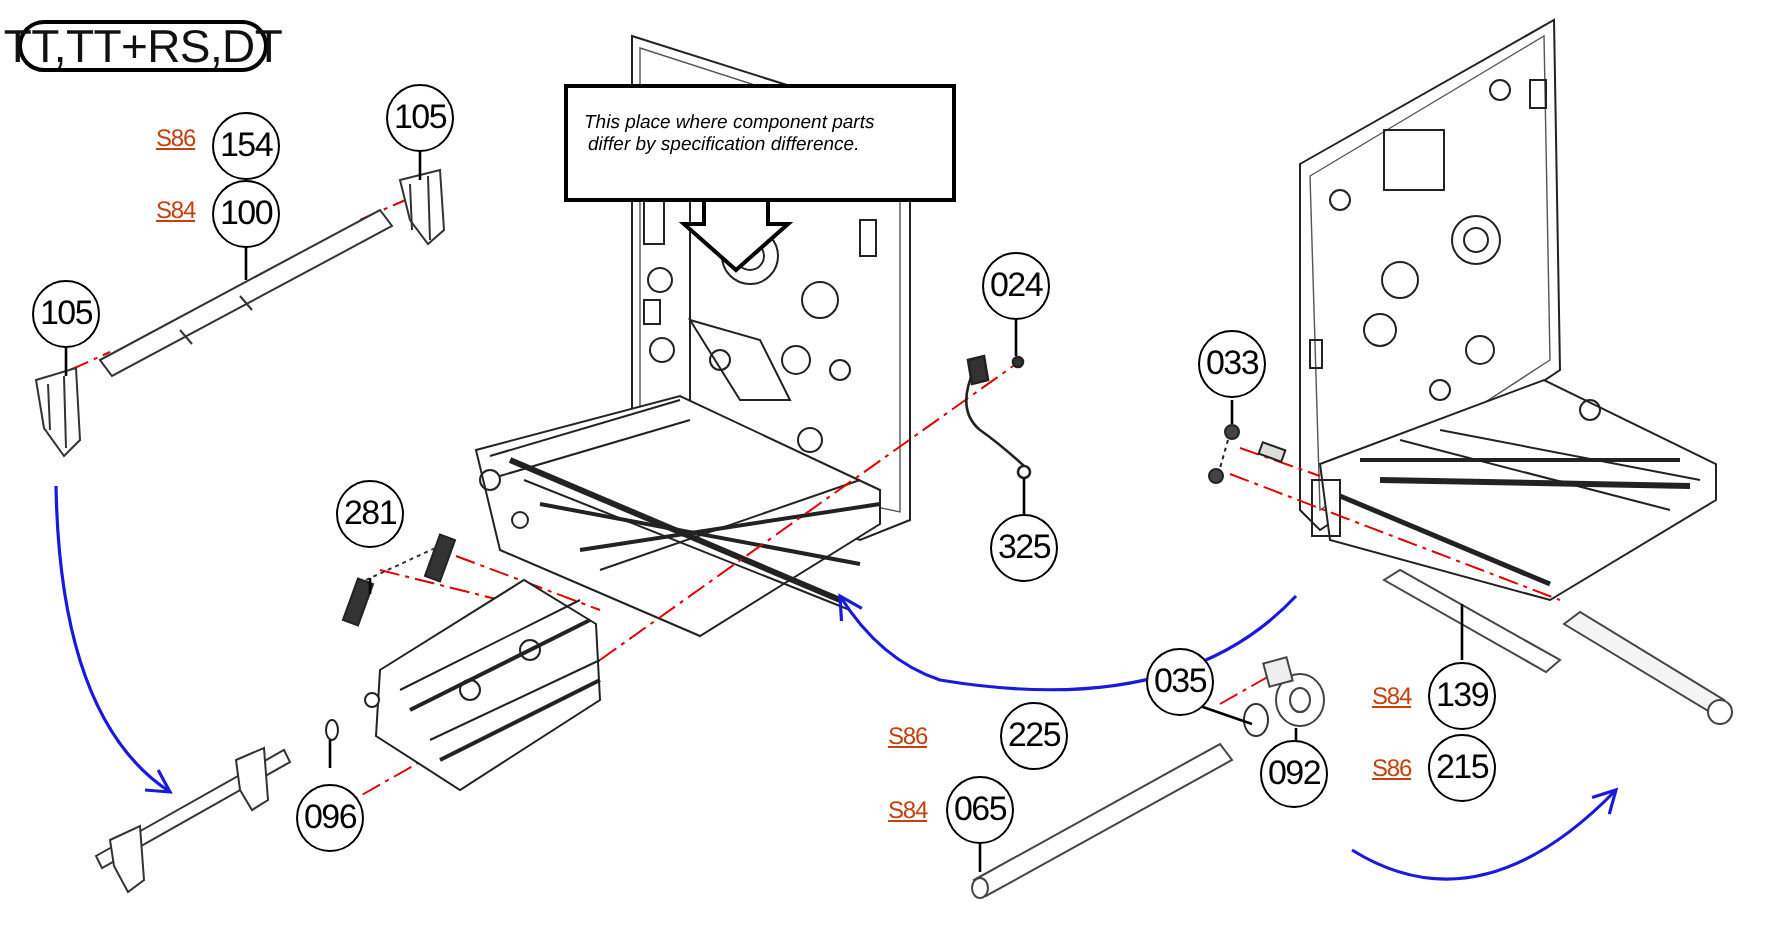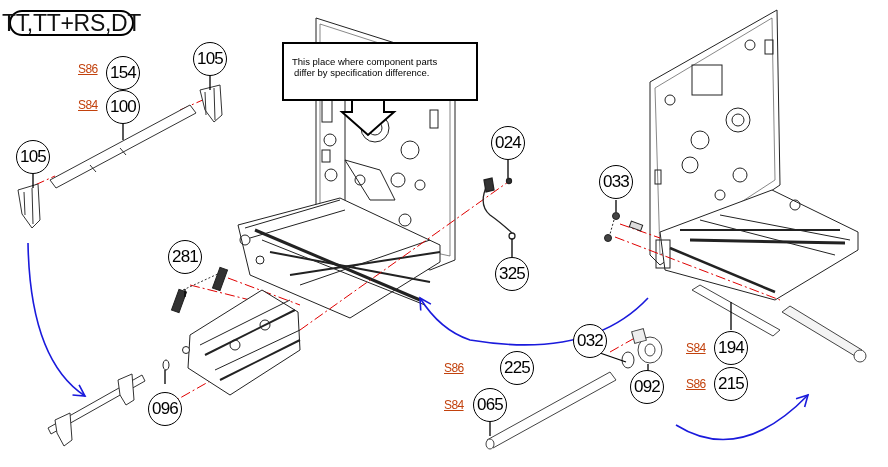--- a/index.html
+++ b/index.html
@@ -16,20 +16,21 @@
       position: absolute; left: 9px; top: 10px; width: 125px; height: 26px;
       border: 2px solid #000; border-radius: 14px; box-sizing: border-box;
       display: flex; align-items: center; justify-content: center;
       font-size: 23px; color: #111; letter-spacing: -0.3px; background: #fff;
     }
     .callout {
       position: absolute; left: 282px; top: 42px; width: 196px; height: 59px;
       border: 2px solid #000; box-sizing: border-box; background: #fff;
       font-size: 9.5px; color: #000; padding: 12px 6px 0 8px; line-height: 11px;
       z-index: 3;
+      font-style: italic;
     }
     .callout div:nth-child(2) { padding-left: 2px; }
     .bubble {
       position: absolute; width: 34px; height: 34px; border: 1.5px solid #000;
       border-radius: 50%; box-sizing: border-box; background: #fff;
       display: flex; align-items: center; justify-content: center;
       font-size: 17px; color: #000; letter-spacing: -0.8px; z-index: 2;
     }
     .prefix {
       position: absolute; font-size: 12px; color: #c2410c; letter-spacing: -0.6px; z-index: 2; text-decoration: underline;
@@ -220,29 +221,29 @@
   <div class="bubble" style="left:168px;top:240px;">281</div>
 
   <div class="bubble" style="left:148px;top:392px;">096</div>
 
   <div class="bubble" style="left:491px;top:126px;">024</div>
 
   <div class="bubble" style="left:495px;top:257px;">325</div>
 
   <div class="bubble" style="left:599px;top:165px;">033</div>
 
-  <div class="bubble" style="left:573px;top:324px;">032</div>
+  <div class="bubble" style="left:573px;top:324px;">035</div>
 
   <span class="prefix" style="left:444px;top:361px;">S86</span>
   <div class="bubble" style="left:500px;top:351px;">225</div>
 
   <span class="prefix" style="left:444px;top:398px;">S84</span>
   <div class="bubble" style="left:473px;top:388px;">065</div>
 
   <div class="bubble" style="left:630px;top:370px;">092</div>
 
   <span class="prefix" style="left:686px;top:341px;">S84</span>
-  <div class="bubble" style="left:714px;top:331px;">194</div>
+  <div class="bubble" style="left:714px;top:331px;">139</div>
 
   <span class="prefix" style="left:686px;top:377px;">S86</span>
   <div class="bubble" style="left:714px;top:367px;">215</div>
 
 </div>
 
 </body></html>

